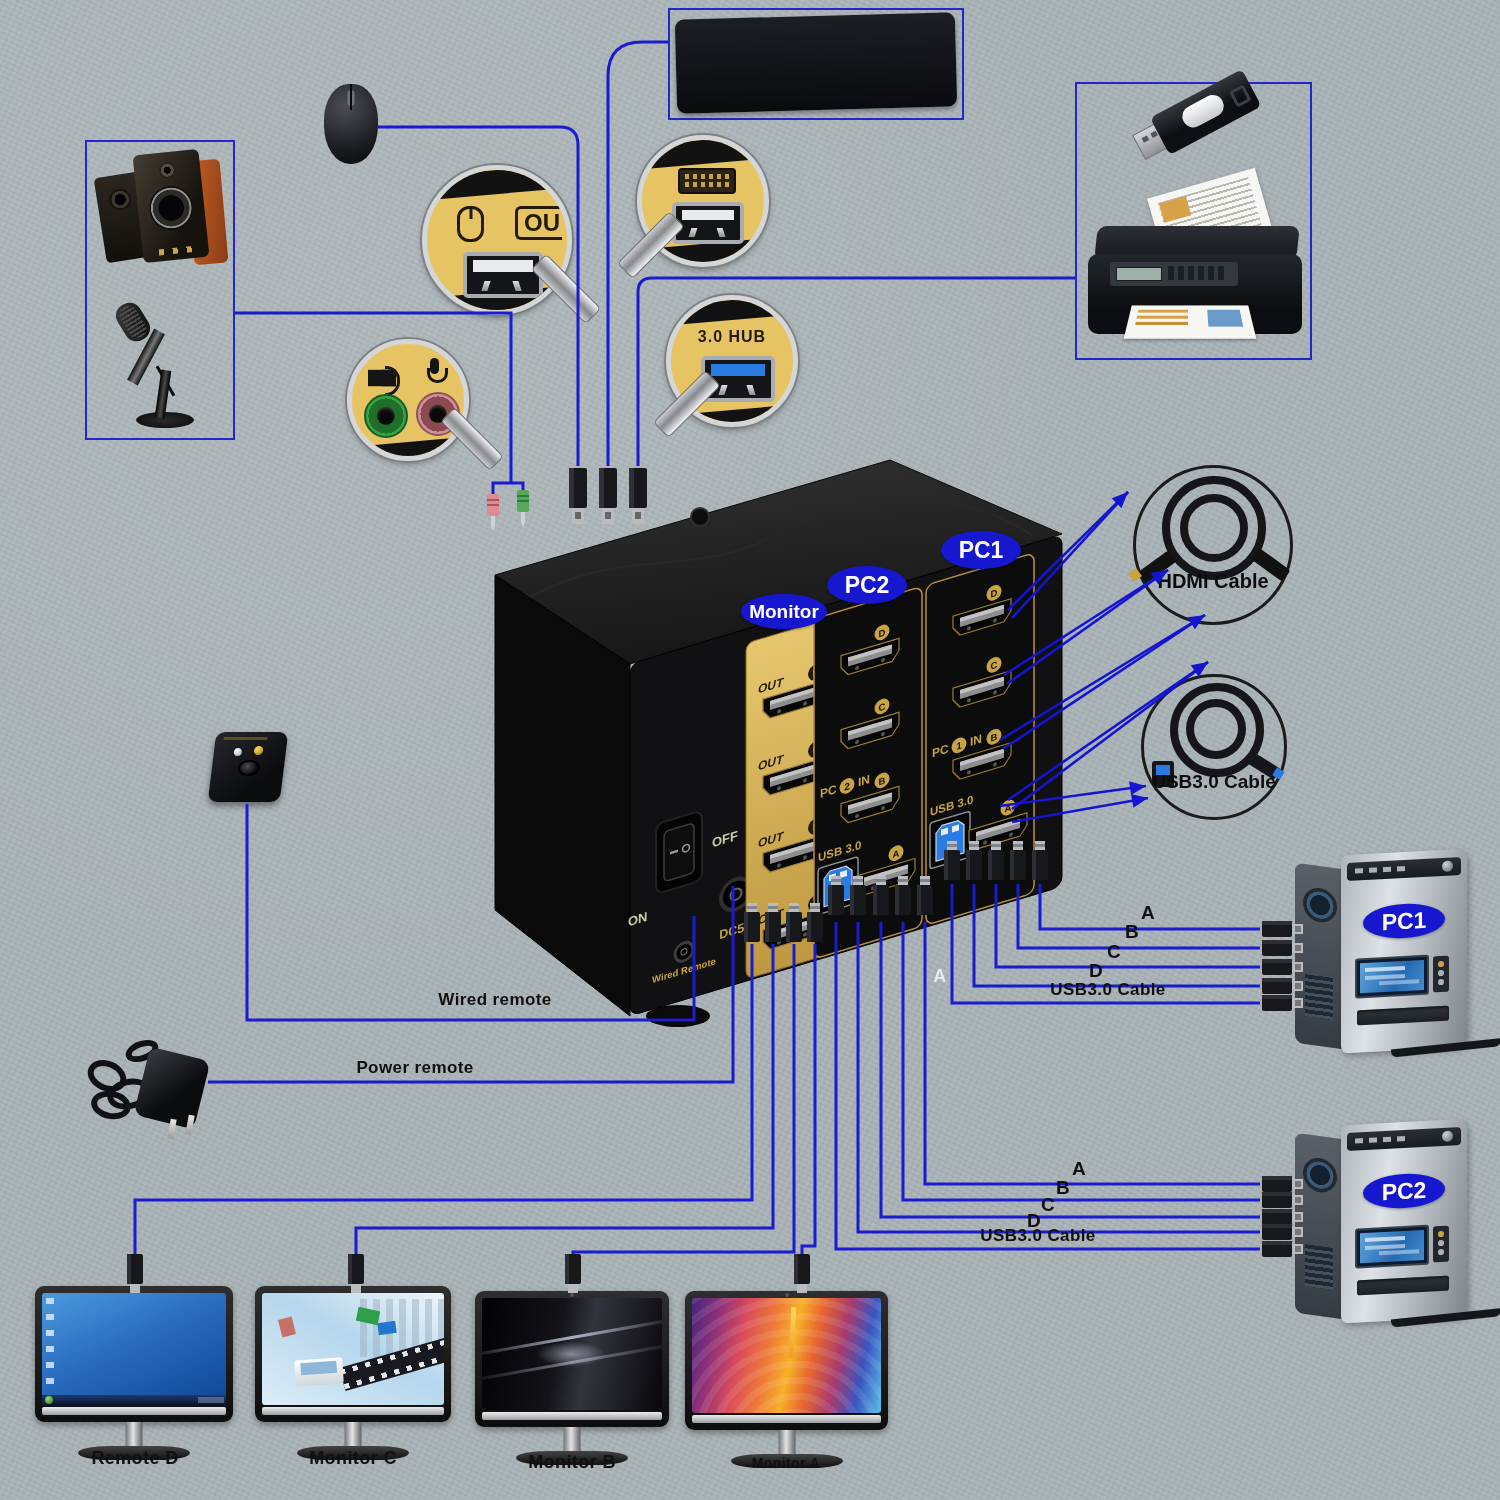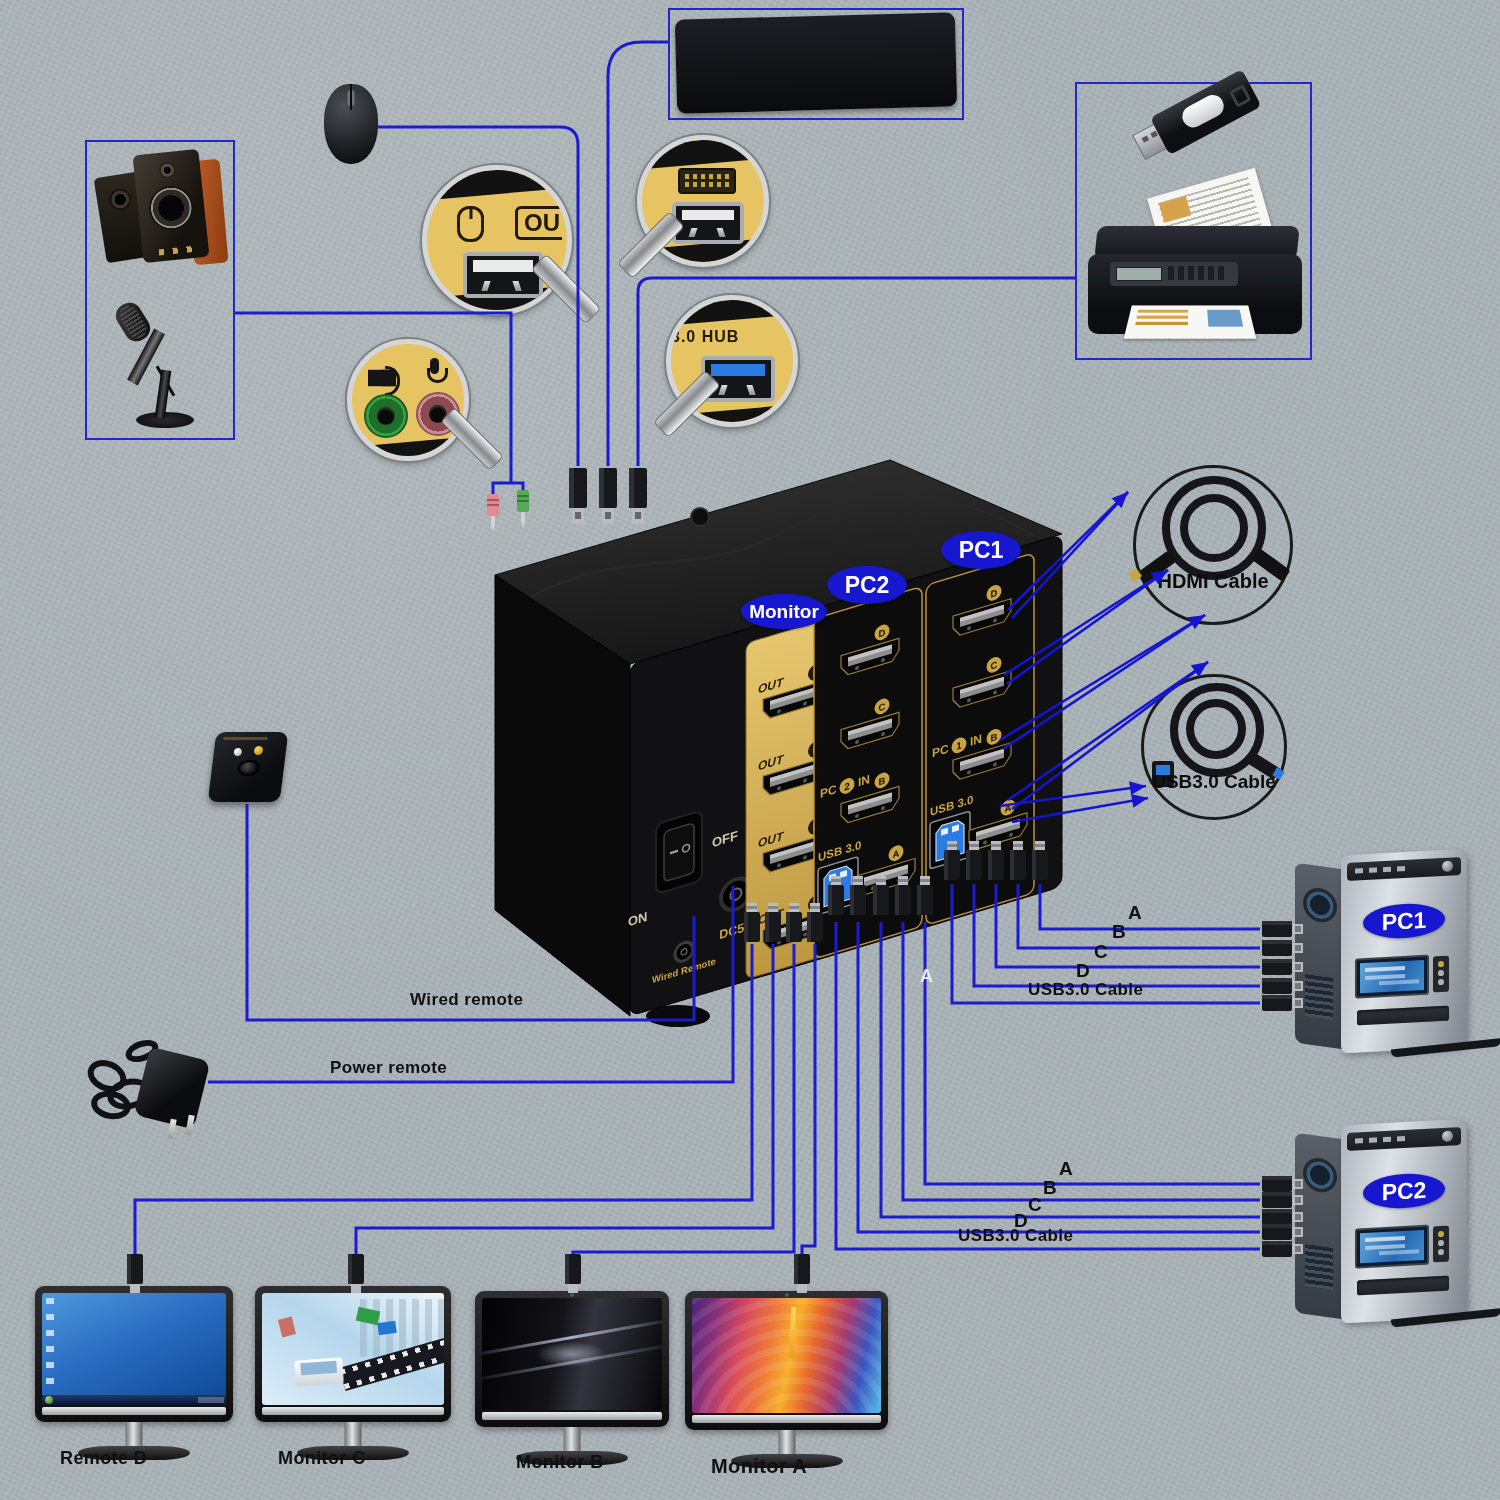--- a/index.html
+++ b/index.html
@@ -8,21 +8,21 @@
     background-color:#a9b2b6;
     background-image:
       radial-gradient(circle at 25% 20%, rgba(255,255,255,.07), transparent 45%),
       repeating-linear-gradient(115deg, rgba(255,255,255,.05) 0 3px, rgba(0,0,0,0) 3px 6px),
       repeating-linear-gradient(25deg, rgba(55,65,70,.06) 0 2px, rgba(0,0,0,0) 2px 5px);}
   #scene *{position:absolute;box-sizing:border-box;}
   svg{overflow:visible;}
   svg text{font-family:"Liberation Sans",sans-serif;}
 
   .bluebox{border:2px solid #2326c9;background:transparent;z-index:2;}
-  .lbl{font-weight:bold;color:#101010;text-align:left;z-index:7;letter-spacing:.4px;position:absolute;}
+  .lbl{font-weight:bold;color:#101010;text-align:center;z-index:7;letter-spacing:.4px;position:absolute;}
   .oval{background:#1717cf;color:#fff;font-weight:bold;border-radius:50%;display:flex;align-items:center;justify-content:center;z-index:7;box-shadow:0 1px 3px rgba(0,0,0,.35);}
 
   
   .magwrap{z-index:4;}
   .mag{border-radius:50%;border:5px solid #d4d6d8;box-shadow:0 0 0 2px #7c8186,0 3px 6px rgba(0,0,0,.35);background:#e7c463;overflow:hidden;}
   .mag .band{left:-12%;width:124%;height:24px;background:#121212;}
   .mag .band.top{top:0;transform:rotate(-5deg);}
   .mag .band.bot{bottom:-6px;transform:rotate(-5deg);}
   .handle{background:linear-gradient(180deg,#f2f3f4,#86898d 55%,#caccce);border:1px solid #6e7175;border-radius:5px;z-index:3;}
 
@@ -700,16 +700,16 @@
   <div class="lbl" style="left:1059px;top:1158px;width:40px;font-size:19px;">A</div>
   <div class="lbl" style="left:1043px;top:1177px;width:40px;font-size:19px;">B</div>
   <div class="lbl" style="left:1028px;top:1194px;width:40px;font-size:19px;">C</div>
   <div class="lbl" style="left:1014px;top:1210px;width:40px;font-size:19px;">D</div>
   <div class="lbl" style="left:958px;top:1226px;width:160px;font-size:17px;">USB3.0 Cable</div>
 
   <div class="lbl" style="left:920px;top:966px;width:40px;font-size:18px;color:#e9eaec;">A</div>
 
   <div class="lbl" style="left:60px;top:1448px;width:150px;font-size:18px;">Remote D</div>
   <div class="lbl" style="left:278px;top:1448px;width:150px;font-size:18px;">Monitor C</div>
-  <div class="lbl" style="left:516px;top:1452px;width:150px;font-size:18px;">Monitor B</div>
-  <div class="lbl" style="left:711px;top:1455px;width:150px;font-size:20px;">Monitor A</div>
+  <div class="lbl" style="left:497px;top:1452px;width:150px;font-size:18px;">Monitor B</div>
+  <div class="lbl" style="left:711px;top:1455px;width:150px;font-size:14px;">Monitor A</div>
 
 </div>
 
 </body></html>

